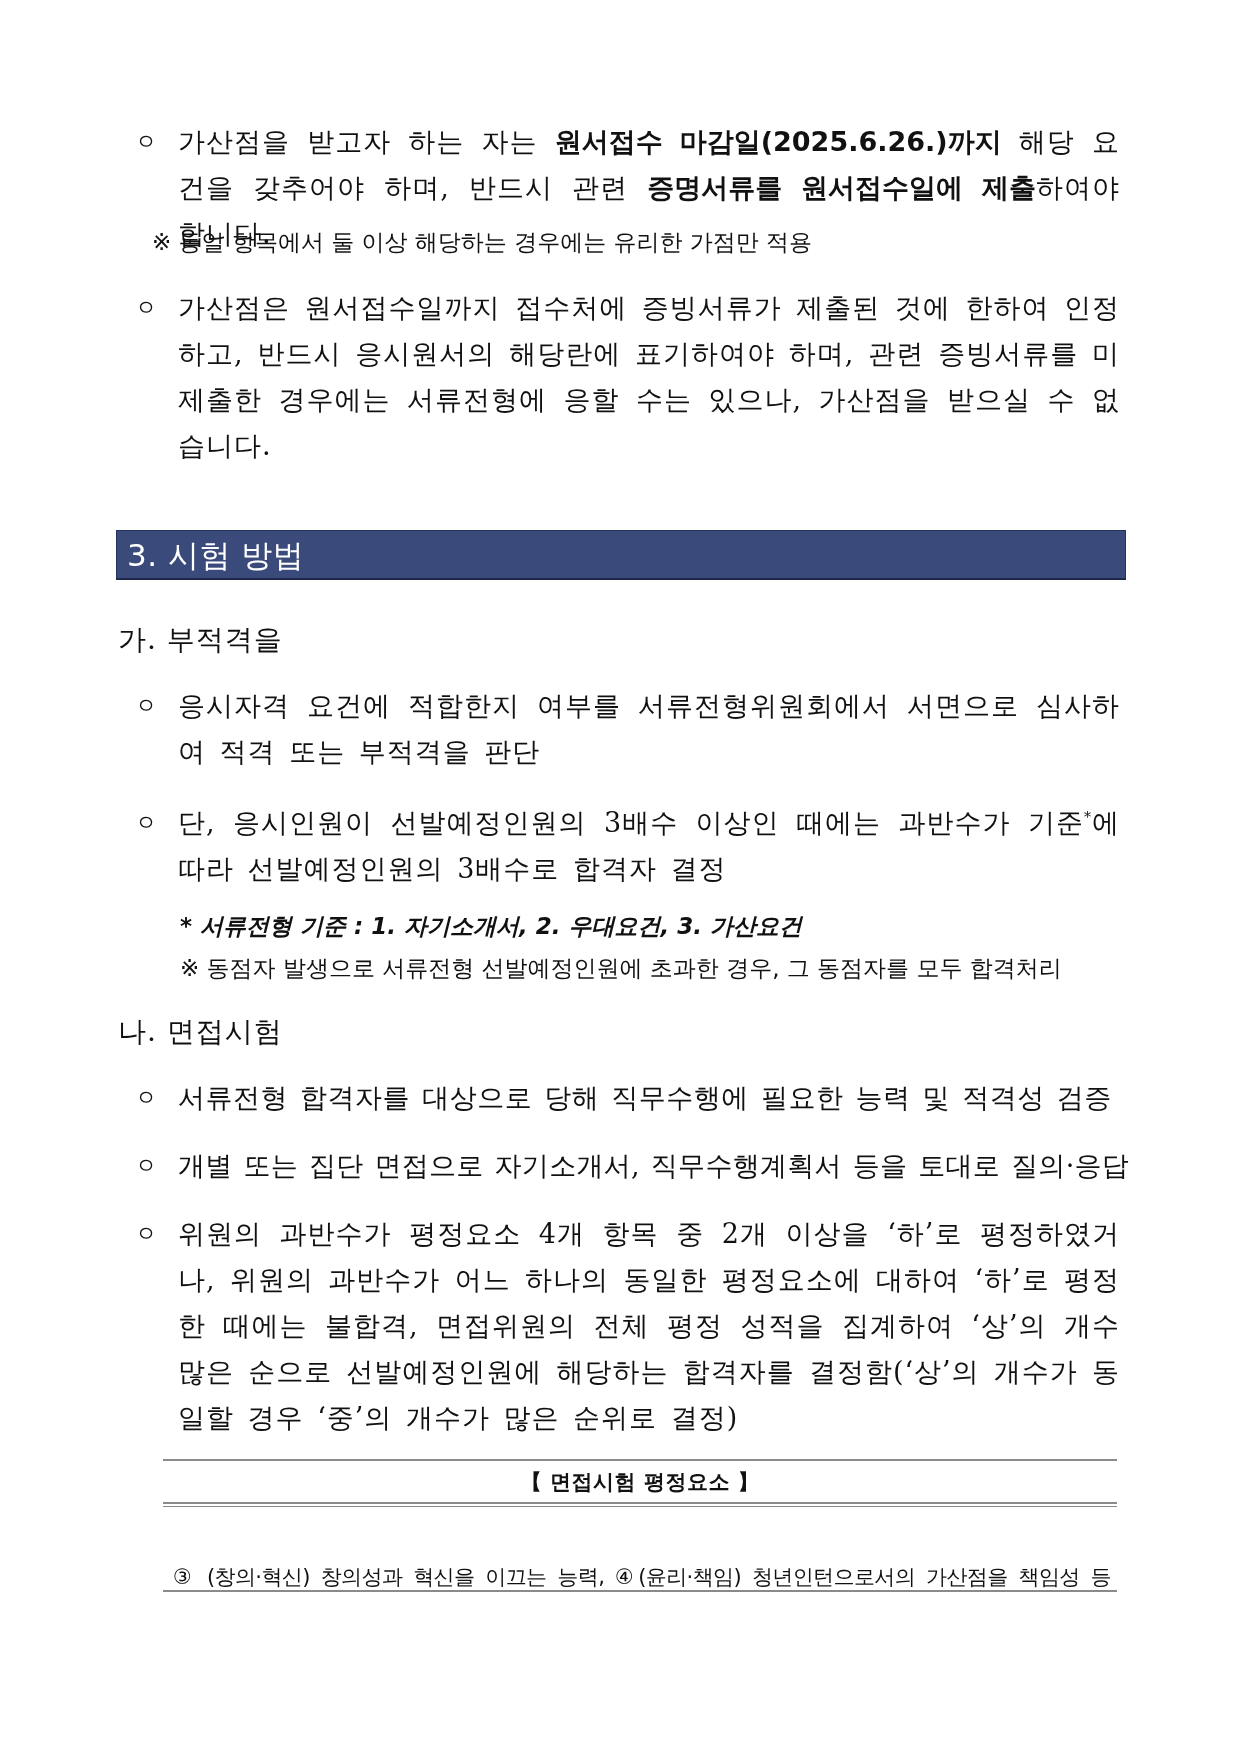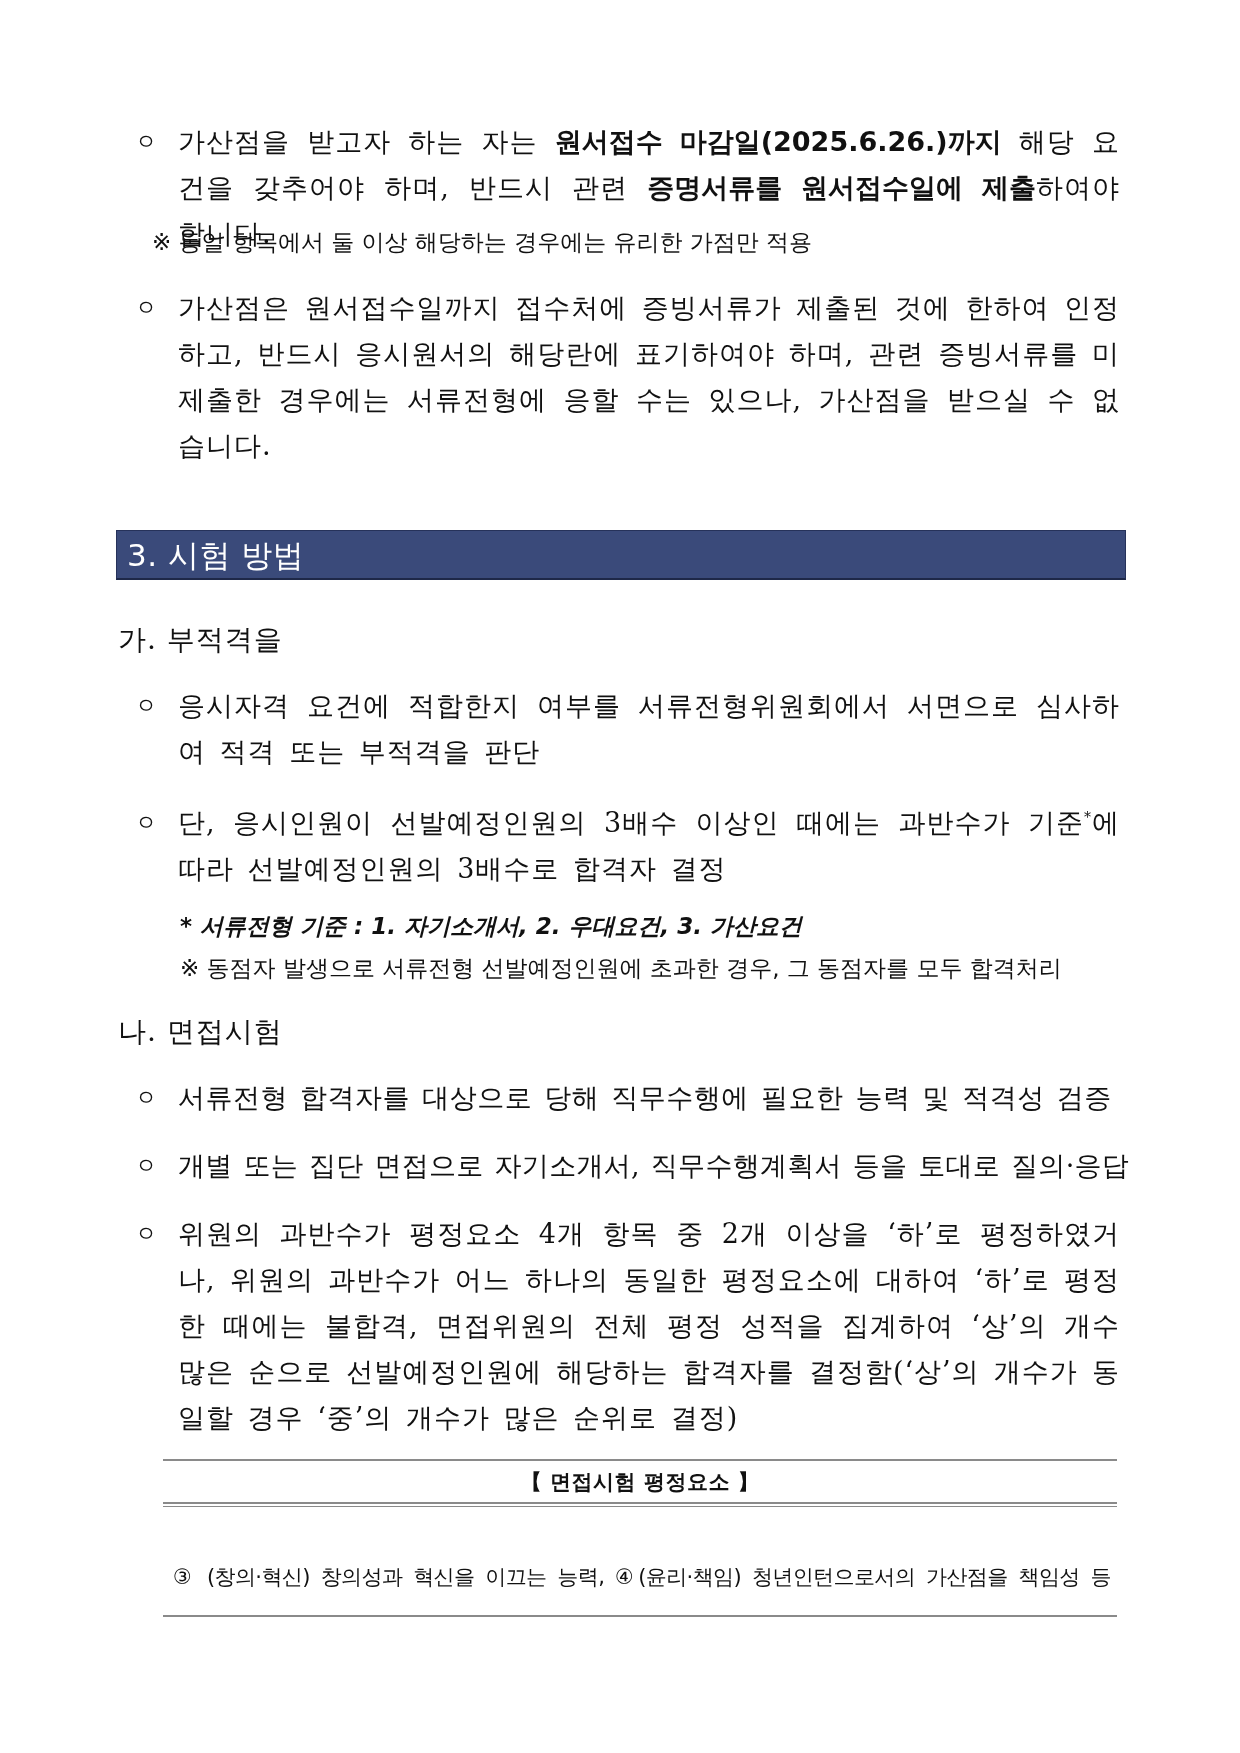--- a/index.html
+++ b/index.html
@@ -91,21 +91,21 @@
       line-height: 40px;
       letter-spacing: 1px;
     }
 
     
     .criteria {
       position: absolute;
       left: 163px;
       top: 1459px;
       width: 954px;
-      height: 158px;
+      height: 133px;
     }
     .criteria .line-top {
       position: absolute; left: 0; right: 0; top: 0;
       height: 2px; background: #8a8a8a;
     }
     .criteria .line-double {
       position: absolute; left: 0; right: 0; top: 43px;
       height: 5px;
       border-top: 2px solid #8a8a8a;
       border-bottom: 1px solid #8a8a8a;

